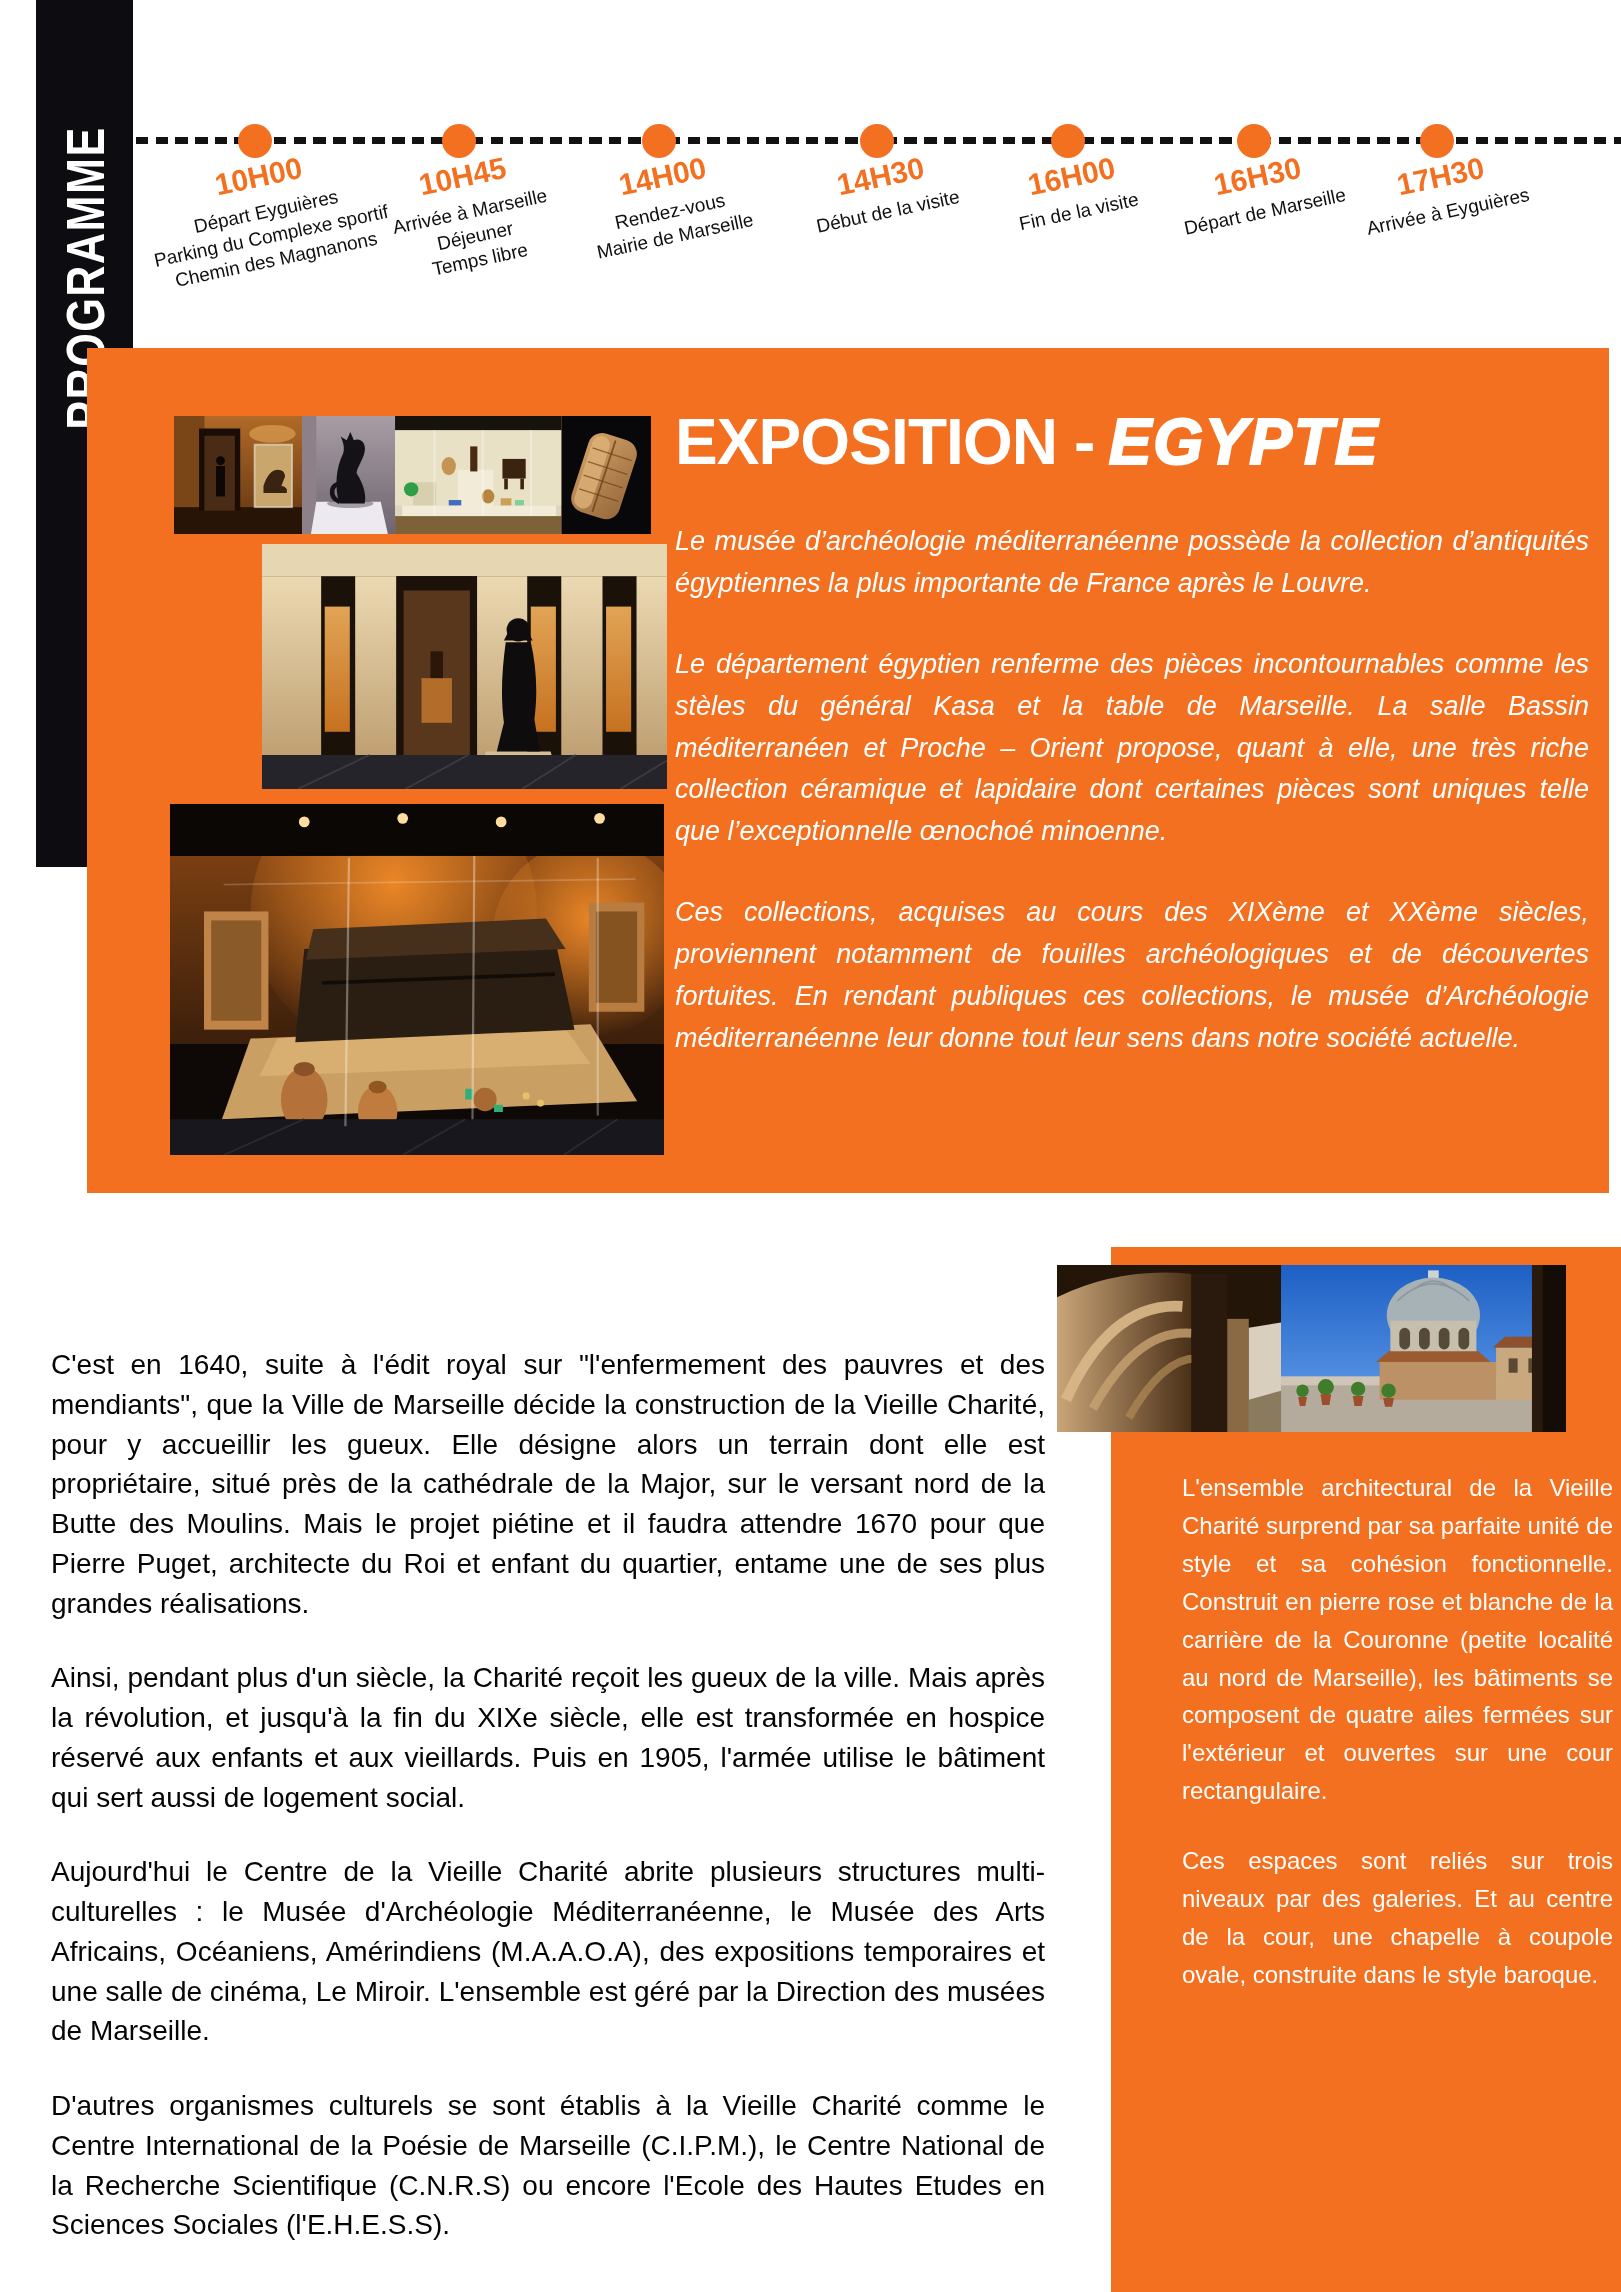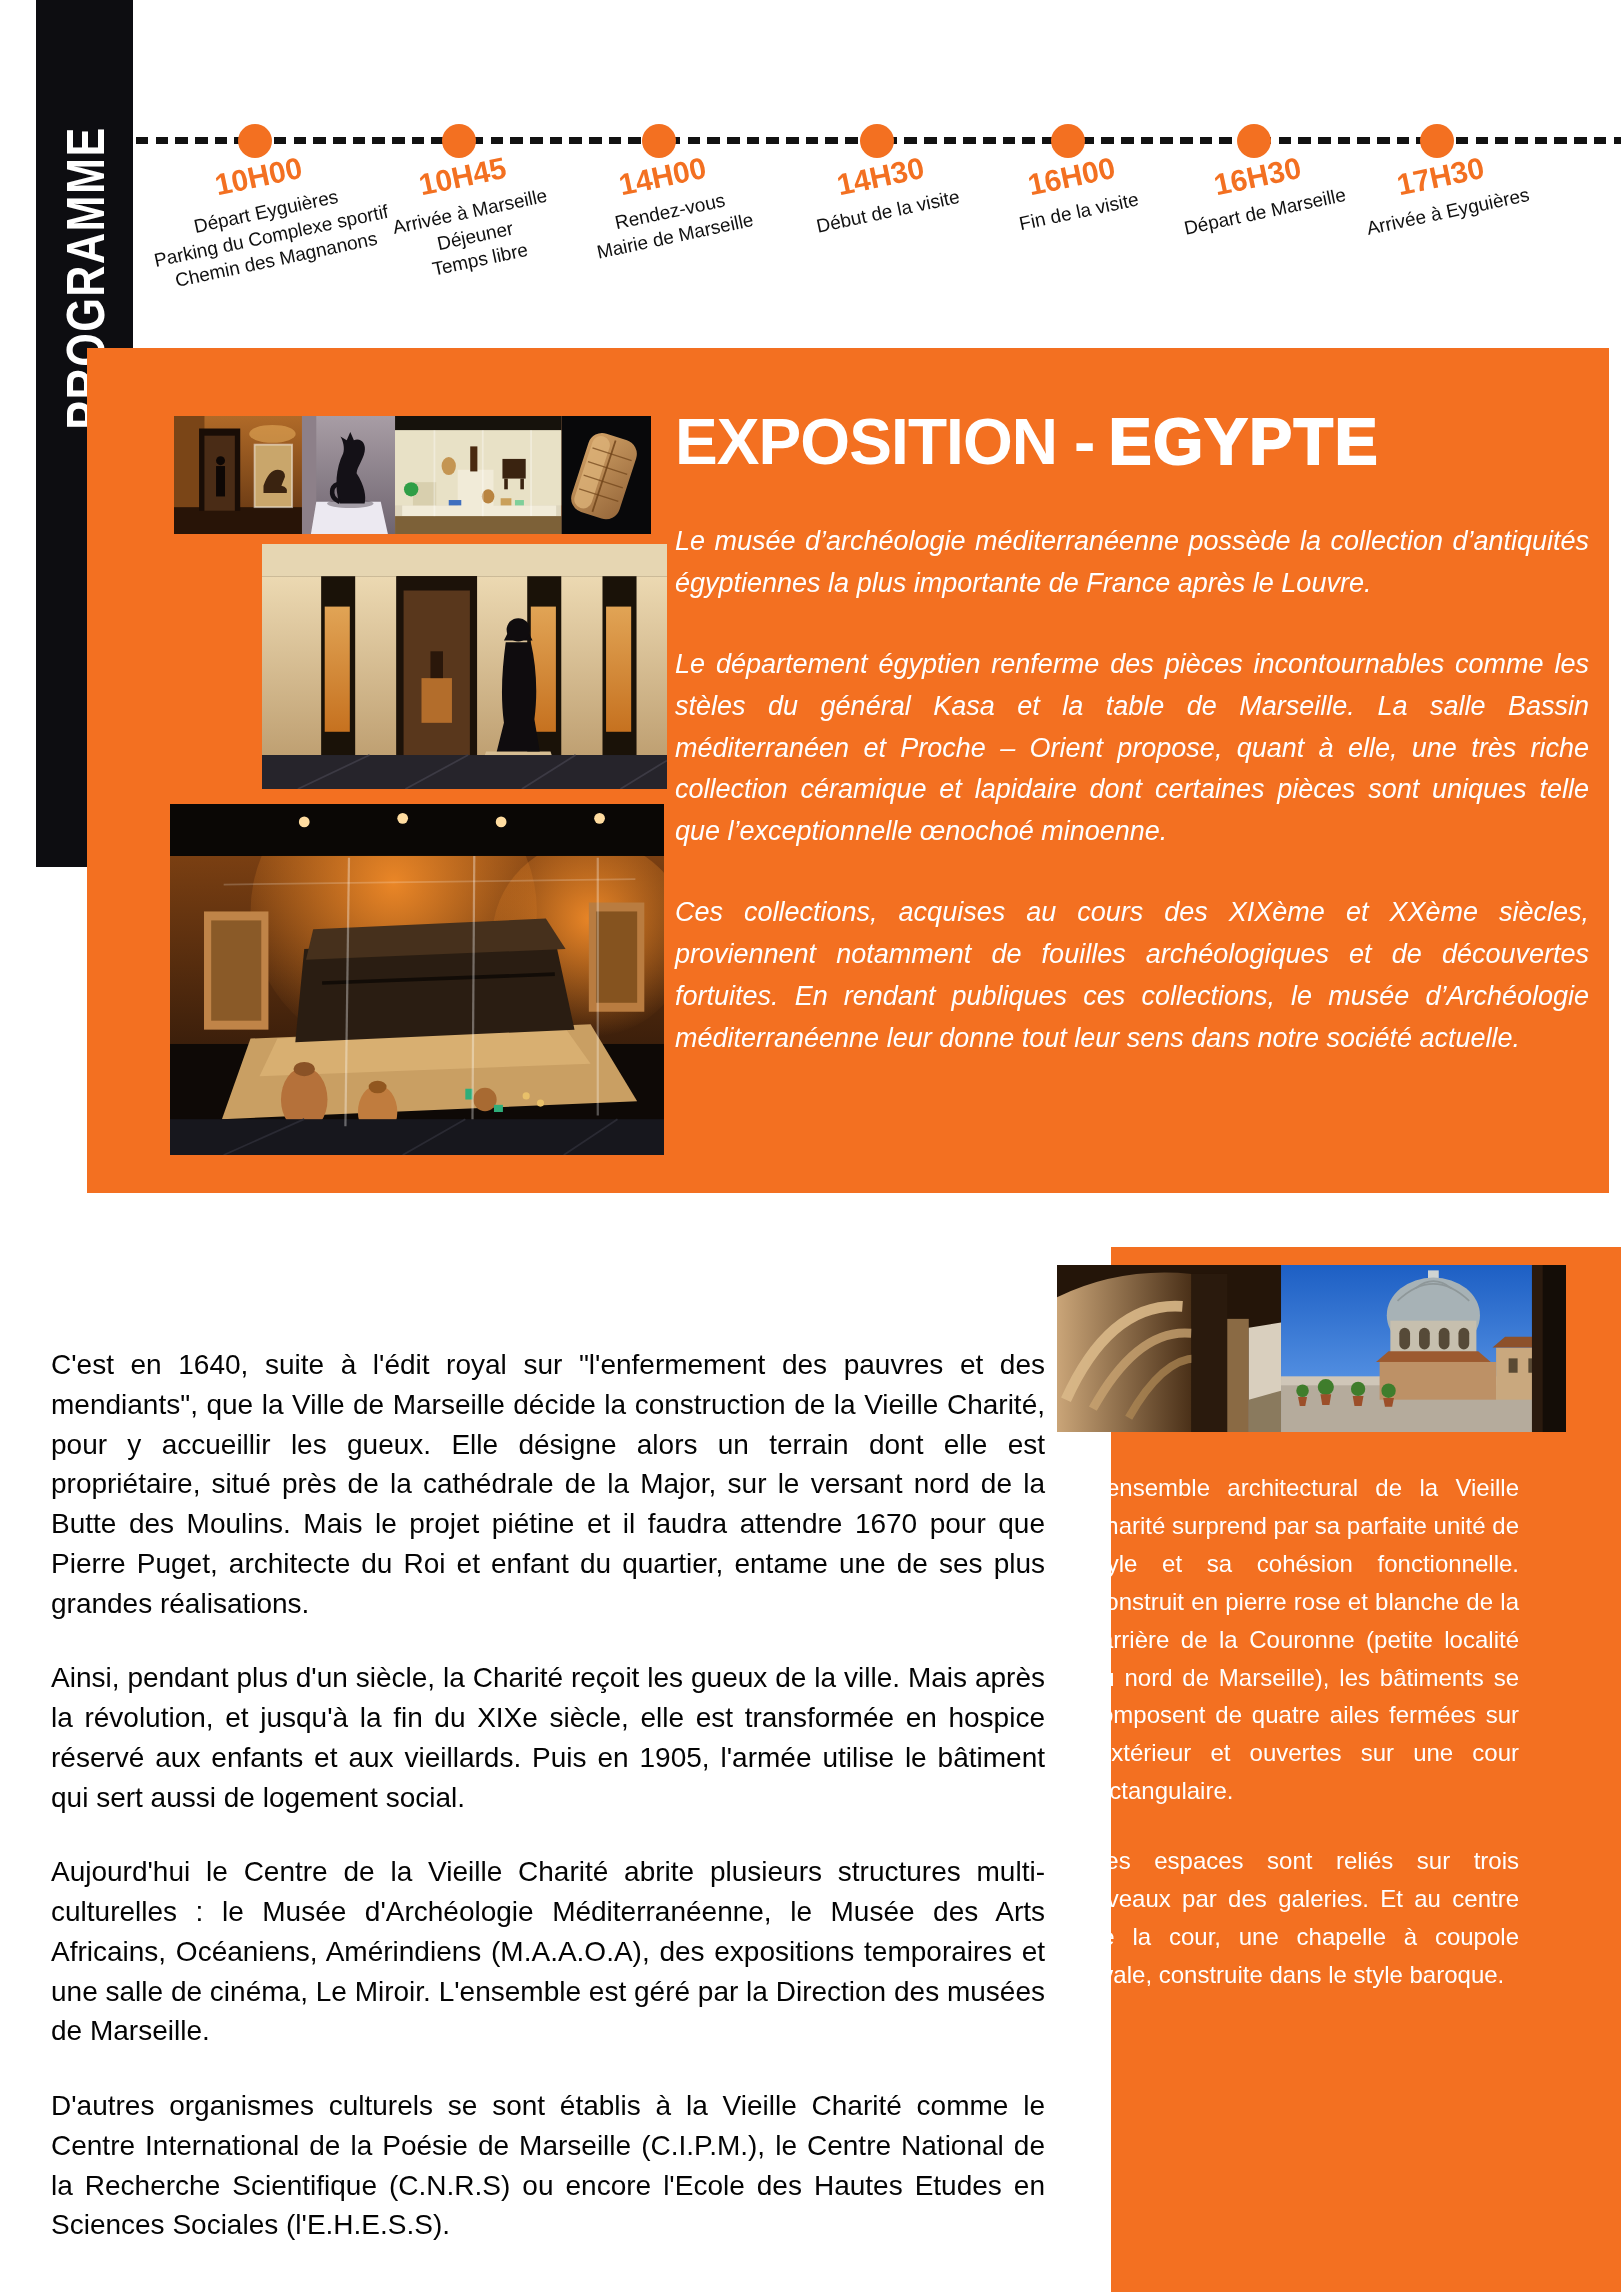--- a/index.html
+++ b/index.html
@@ -23,36 +23,36 @@
   .stop-time{color:var(--accent);font-weight:bold;font-size:30px;margin-bottom:7.2px;}
   .stop-line{font-size:19px;color:#101010;line-height:1.28;}
 
   
   .expo{position:absolute;left:87px;top:348px;width:1522px;height:845px;background:var(--accent);}
   .expo-strip{position:absolute;left:87px;top:68px;width:477px;height:118px;}
   .expo-photo2{position:absolute;left:175px;top:196px;width:405px;height:245px;}
   .expo-photo3{position:absolute;left:83px;top:456px;width:494px;height:351px;}
   .expo-text{position:absolute;left:588px;top:61px;width:914px;color:#fff;}
   .expo-title{font-size:64px;font-weight:bold;letter-spacing:-0.9px;margin:0 0 45px 0;white-space:nowrap;line-height:1.05;}
-  .expo-title .emph{margin-left:14.3px;letter-spacing:1.8px;-webkit-text-stroke:2.2px #fff;}
+  .expo-title .emph{margin-left:14.3px;letter-spacing:1.8px;font-style:italic;-webkit-text-stroke:2.2px #fff;}
   .expo-text p{font-size:27px;line-height:1.55;text-align:justify;text-align-last:left;margin:0 0 39px 0;font-style:italic;}
 
   
   .pres-header{position:absolute;left:0;top:1247px;width:1042px;height:63px;background:var(--bar);
         display:flex;align-items:center;}
   .pres-header h2{margin:0 0 0 51px;font-size:52px;font-weight:bold;color:#fff;white-space:nowrap;
         transform:scaleX(0.84);transform-origin:left center;letter-spacing:-0.9px;}
   .pres-body{position:absolute;left:51px;top:1345px;width:994px;}
   .pres-body p{font-size:28px;line-height:1.42;text-align:justify;text-align-last:left;
         color:#040404;margin:0 0 35px 0;}
 
   
   .sidebar{position:absolute;left:1111px;top:1247px;width:510px;height:1046px;background:var(--accent);}
   .sidebar-photo{position:absolute;left:1057px;top:1265px;width:509px;height:167px;}
-  .sidebar-text{position:absolute;left:1088px;top:1469px;width:431px;color:#fff;}
+  .sidebar-text{position:absolute;left:1182px;top:1469px;width:431px;color:#fff;}
   .sidebar-text p{font-size:24px;line-height:1.58;text-align:justify;text-align-last:left;margin:0 0 32px 0;}
 
   svg{display:block;}
 </style>
 </head>
 <body>
 
 <div class="page">
 
   <div class="program-bar">

